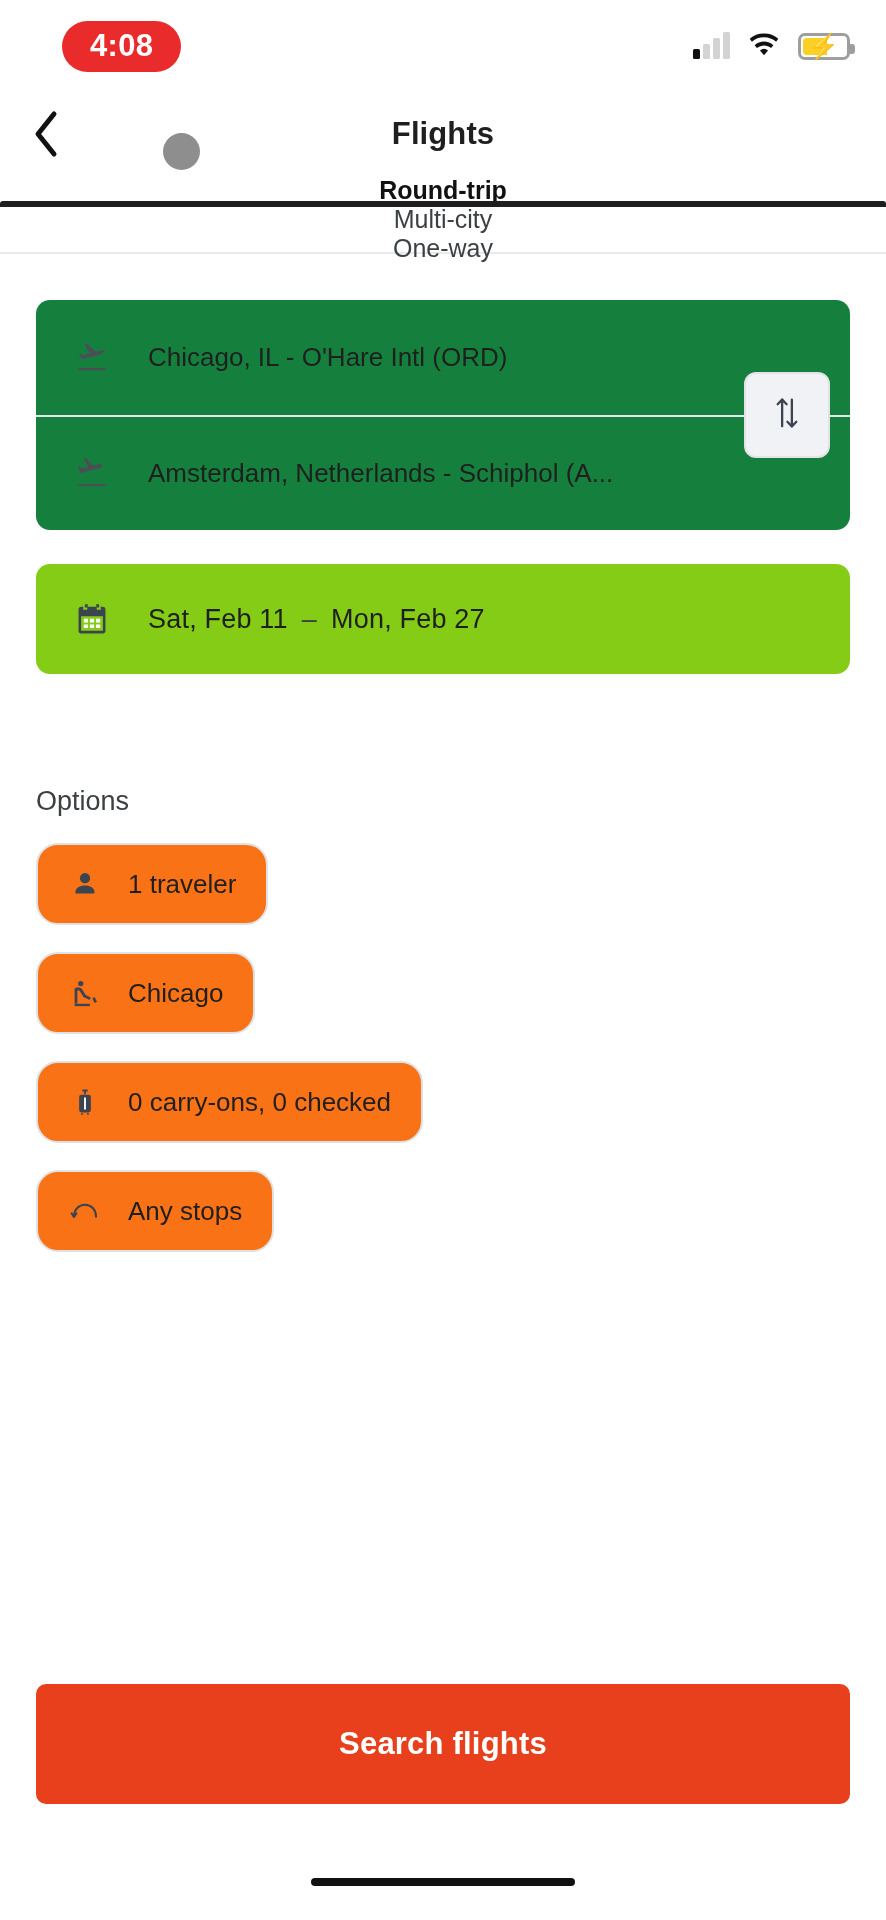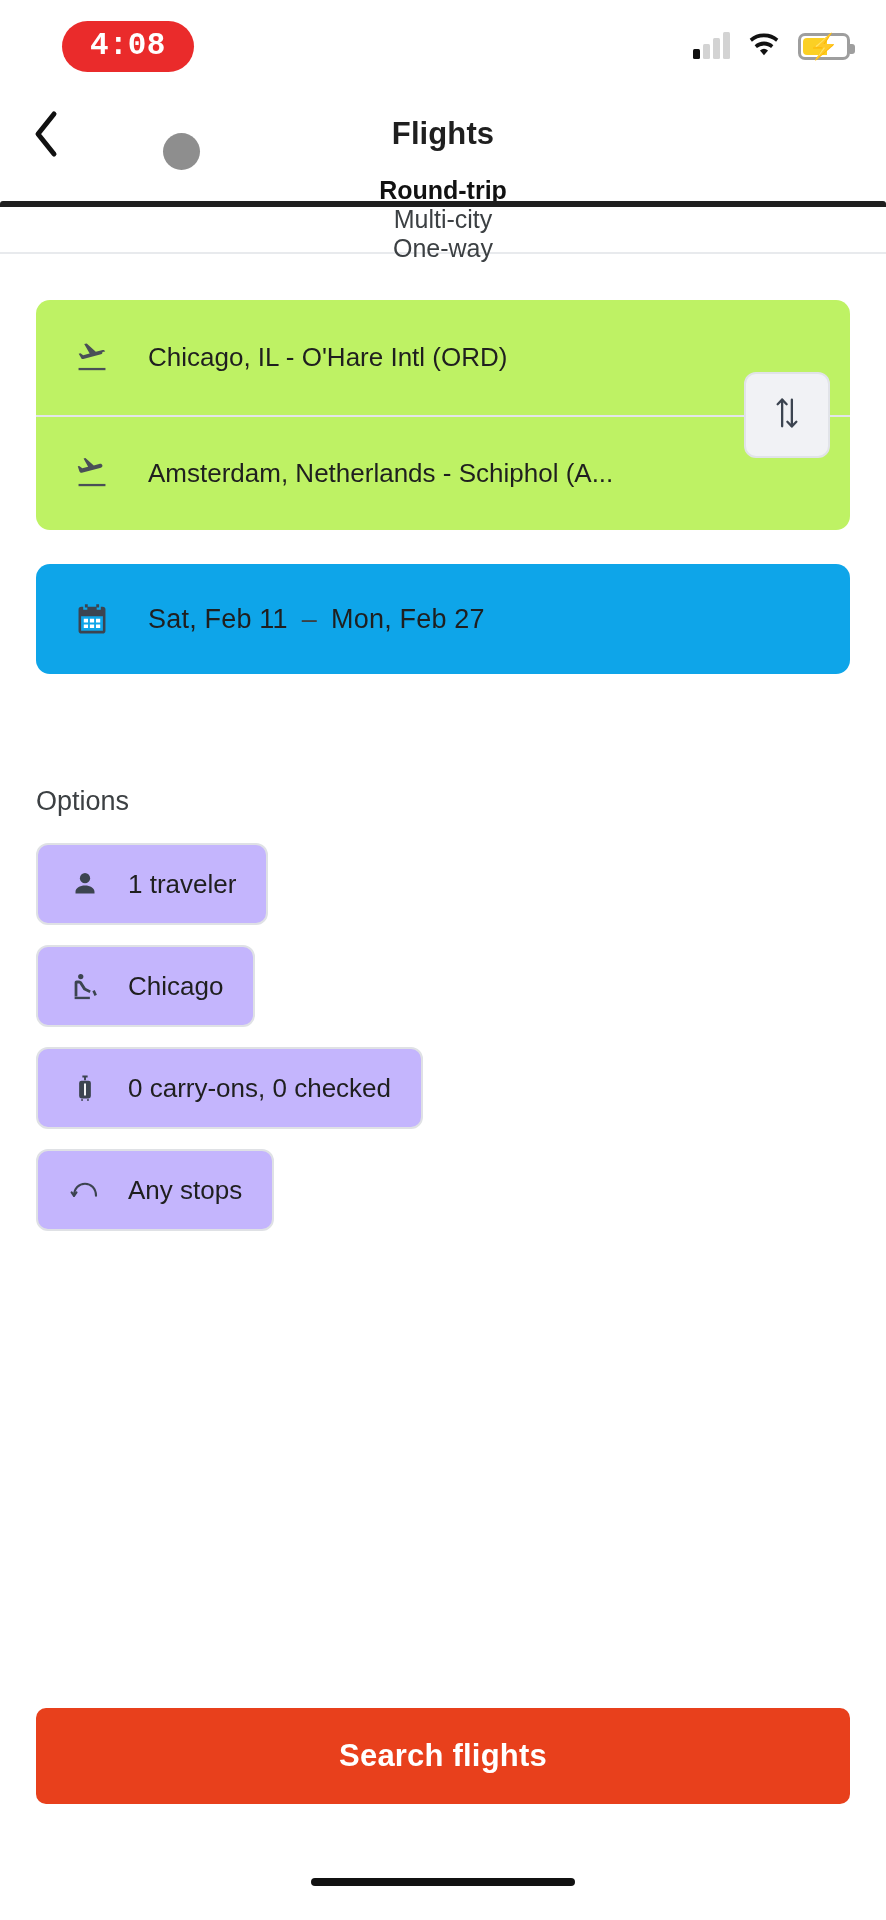--- a/index.html
+++ b/index.html
@@ -24,21 +24,20 @@
   .time-pill{
     background:#ea2b2b;
     color:#ffffff;
     font-size:31px;
     font-weight:700;
     letter-spacing:0.3px;
     border-radius:999px;
     padding:9px 28px 11px;
     line-height:1;
     display:inline-block;
-    font-family:Liberation Mono, monospace;
   }
   .status-icons{
     display:flex;
     align-items:center;
     gap:17px;
   }
   .signal{
     display:flex;
     align-items:flex-end;
     gap:3px;
@@ -140,21 +139,21 @@
     height:6px;
     background:#1f1f1f;
     border-radius:3px 3px 0 0;
   }
 
   
   .content{ padding:0 36px; }
 
   .route-card{
     margin-top:46px;
-    background:#bef264;
+    background:#15803d;
     border-radius:14px;
     position:relative;
   }
   .route-row{
     height:115px;
     display:flex;
     align-items:center;
     padding:0 0 0 30px;
     cursor:pointer;
   }
@@ -188,21 +187,21 @@
     border:2px solid #e1e3e8;
     border-radius:12px;
     display:flex;
     align-items:center;
     justify-content:center;
     cursor:pointer;
   }
 
   .date-card{
     margin-top:34px;
-    background:#0ea5e9;
+    background:#84cc16;
     border-radius:14px;
     height:110px;
     display:flex;
     align-items:center;
     padding-left:30px;
     cursor:pointer;
   }
   .date-icon{
     width:52px; flex:0 0 52px;
     display:flex; align-items:center; justify-content:center;
@@ -221,45 +220,45 @@
     margin-top:112px;
     font-size:27px;
     color:#3c4043;
   }
   .chips{ margin-top:26px; }
   .chip{
     display:inline-flex;
     align-items:center;
     height:82px;
     border:2px solid #dfe1e5;
-    border-radius:12px;
+    border-radius:22px;
     padding:0 30px 0 24px;
-    margin-bottom:20px;
-    background:#c4b5fd;
+    margin-bottom:27px;
+    background:#f97316;
     cursor:pointer;
   }
   .chip-row{ display:block; }
   .chip-icon{
     width:46px; flex:0 0 46px;
     display:flex; align-items:center; justify-content:center;
     color:#3c4450;
   }
   .chip-label{
     margin-left:20px;
     font-size:26px;
     color:#1f1f1f;
     white-space:nowrap;
   }
 
   
   .search-btn{
     position:absolute;
     left:36px; right:36px;
     bottom:116px;
-    height:96px;
+    height:120px;
     background:#e8401c;
     border:none;
     border-radius:10px;
     color:#ffffff;
     font-family:"Liberation Sans", sans-serif;
     font-size:31px;
     font-weight:700;
     letter-spacing:0.2px;
     cursor:pointer;
   }

